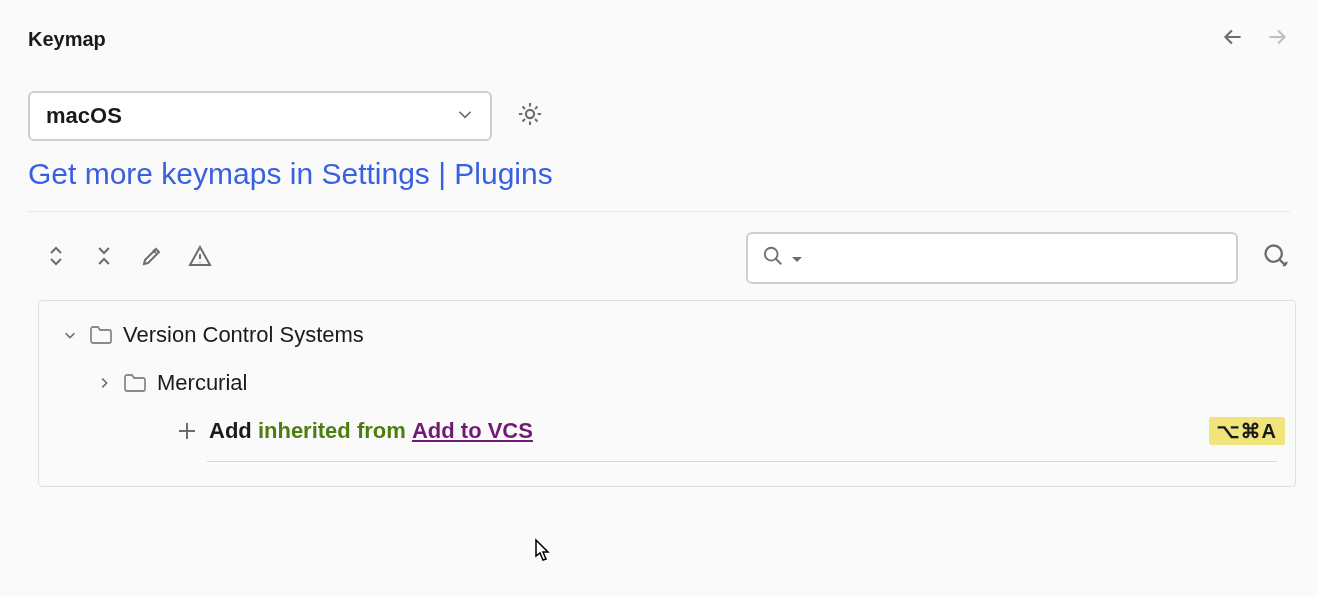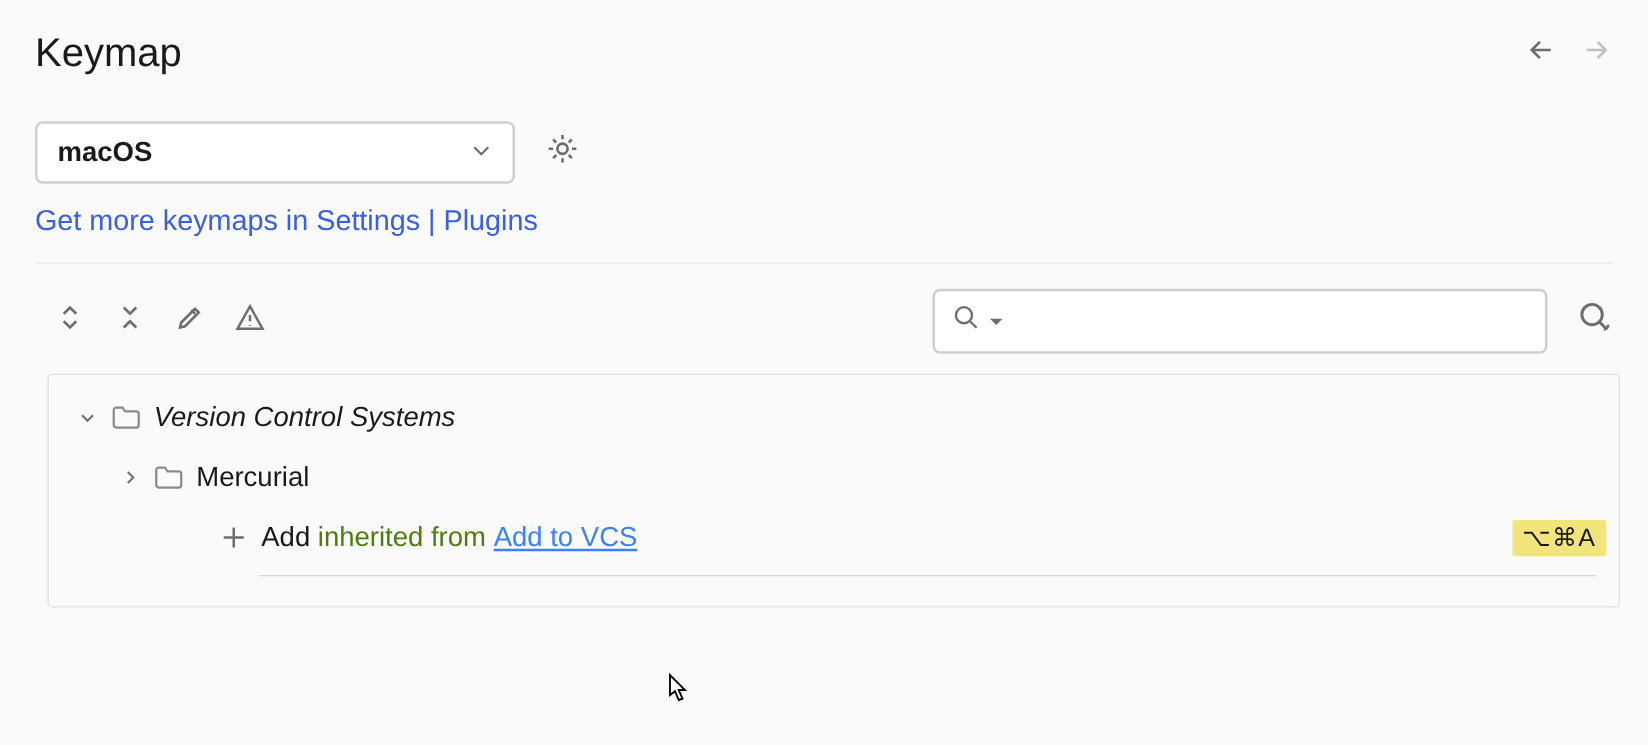--- a/index.html
+++ b/index.html
@@ -16,22 +16,22 @@
       height: 596px;
       overflow: hidden;
     }
     .header {
       display: flex;
       align-items: center;
       justify-content: space-between;
       padding: 24px 28px 18px 28px;
     }
     .page-title {
-      font-size: 32px;
-      font-weight: 400;
+      font-size: 20px;
+      font-weight: 700;
     }
     .nav-arrows {
       display: flex;
       gap: 18px;
     }
     .nav-arrow svg {
       width: 26px;
       height: 26px;
     }
     .top-controls {
@@ -41,40 +41,40 @@
       display: flex;
       align-items: center;
       gap: 24px;
       margin-bottom: 16px;
     }
     .keymap-select {
       border: 2px solid #cfcfcf;
       background: #fff;
       border-radius: 6px;
       height: 50px;
-      width: 384px;
+      width: 464px;
       display: flex;
       align-items: center;
       justify-content: space-between;
       padding: 0 16px;
       font-size: 22px;
       font-weight: 700;
       cursor: pointer;
     }
     .chevron-down svg {
       width: 18px;
       height: 18px;
     }
     .gear-btn svg {
       width: 28px;
       height: 28px;
     }
     .link {
       color: #3860e0;
-      font-size: 23px;
+      font-size: 30px;
       text-decoration: none;
       cursor: pointer;
     }
     .divider {
       border: none;
       border-top: 1px solid #e8e8e8;
       margin-top: 20px;
     }
     .toolbar {
       display: flex;
@@ -160,29 +160,29 @@
       height: 22px;
     }
     .action-icon {
       display: inline-flex;
       margin-right: 12px;
     }
     .action-icon svg {
       width: 20px;
       height: 20px;
     }
-    .indent-0 { padding-left: 22px; font-style: italic; }
+    .indent-0 { padding-left: 22px; }
     .indent-1 { padding-left: 56px; text-align: right; }
     .indent-2 { padding-left: 176px; }
     .indent-2b { padding-left: 138px; }
     .inherited {
       color: #4d7c0f;
     }
     .inherited-link {
-      color: #3b82f6;
+      color: #701a75;
       text-decoration: underline;
       cursor: pointer;
     }
     .shortcut-badge {
       position: absolute;
       right: 10px;
       background: #f1e47a;
       padding: 2px 8px;
       font-size: 20px;
       font-family: -apple-system, sans-serif;
@@ -316,21 +316,21 @@
     <span class="folder-icon">
       <svg viewBox="0 0 24 20" fill="none" stroke="#8a8a8a" stroke-width="1.8">
           <path d="M2 4a2 2 0 0 1 2-2h5l2 3h9a2 2 0 0 1 2 2v9a2 2 0 0 1-2 2H4a2 2 0 0 1-2-2V4z"></path>
         </svg>
     </span>
     <span>Mercurial</span>
   </div>
 
 
 
-  <div class="tree-row indent-2b" style="position:relative;">
+  <div class="tree-row indent-2b" style="position:relative;font-weight:bold;">
     <span class="action-icon">
       <svg viewBox="0 0 20 20" fill="none" stroke="#6d6d6d" stroke-width="2">
           <path d="M10 2v16M2 10h16"></path>
         </svg>
     </span>
     <span>Add</span>
     <span>&nbsp;</span>
     <span class="inherited">inherited from</span>
     <span>&nbsp;</span>
     <span class="inherited-link">Add to VCS</span>

